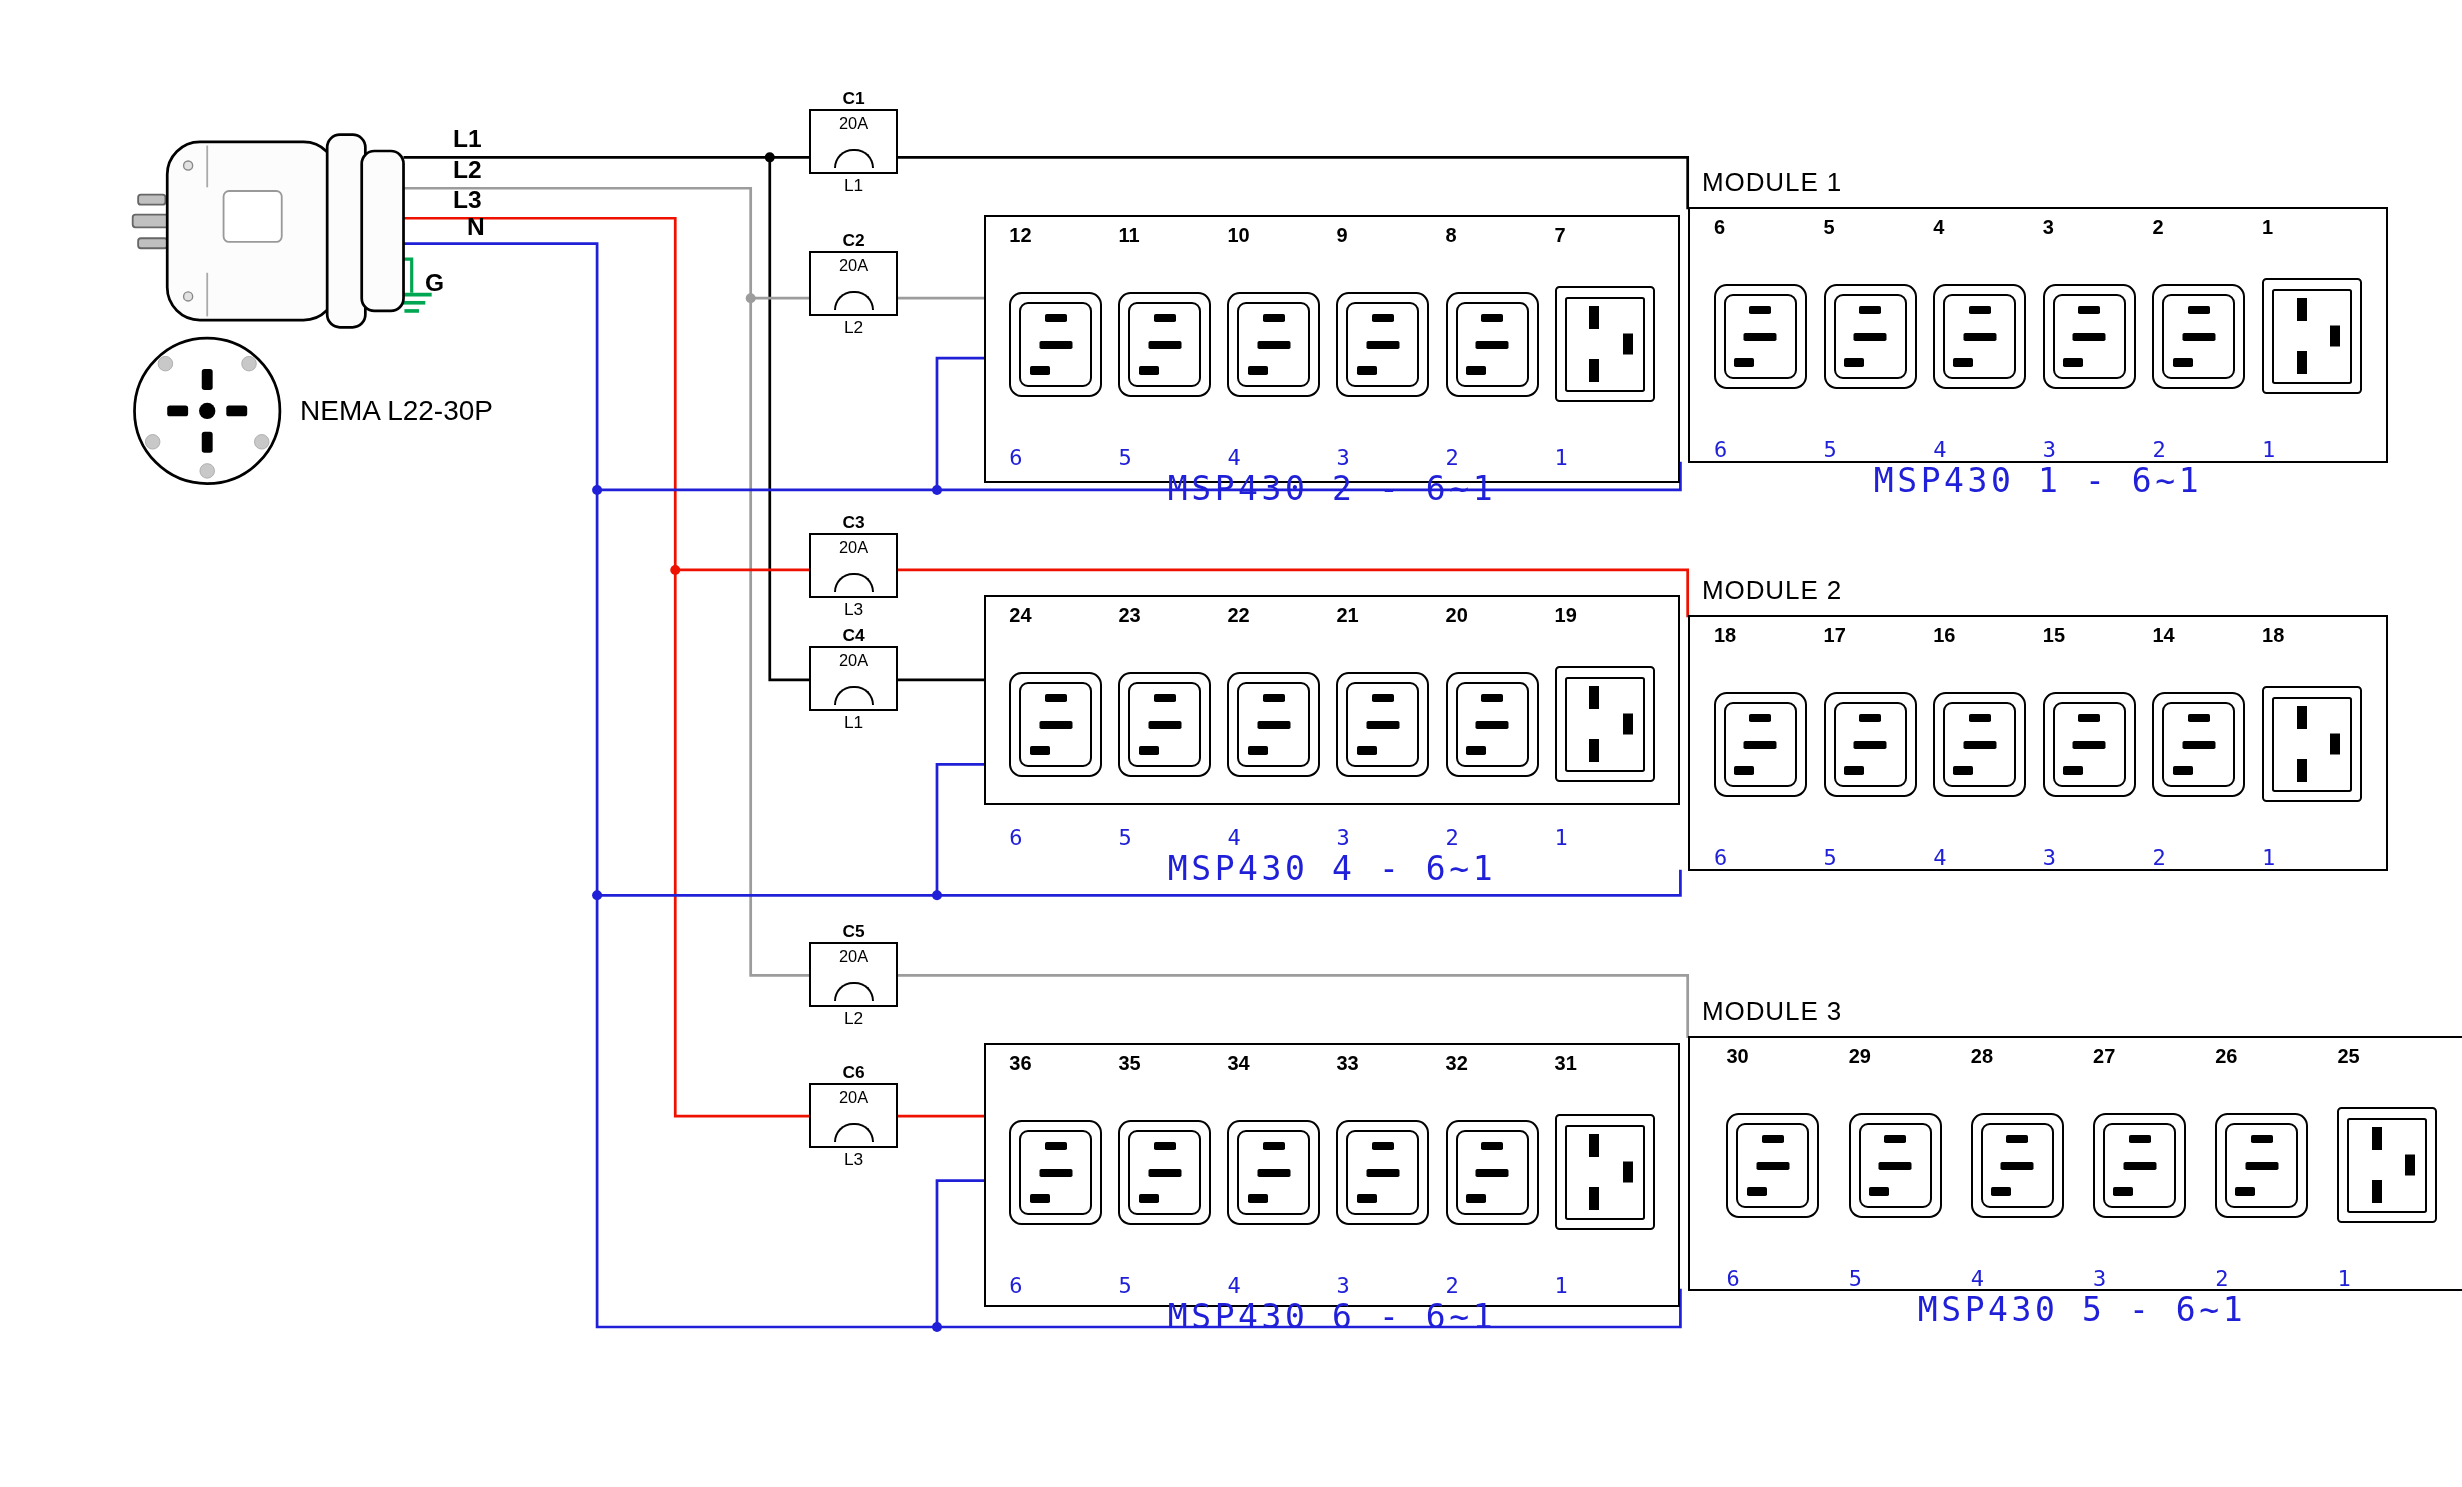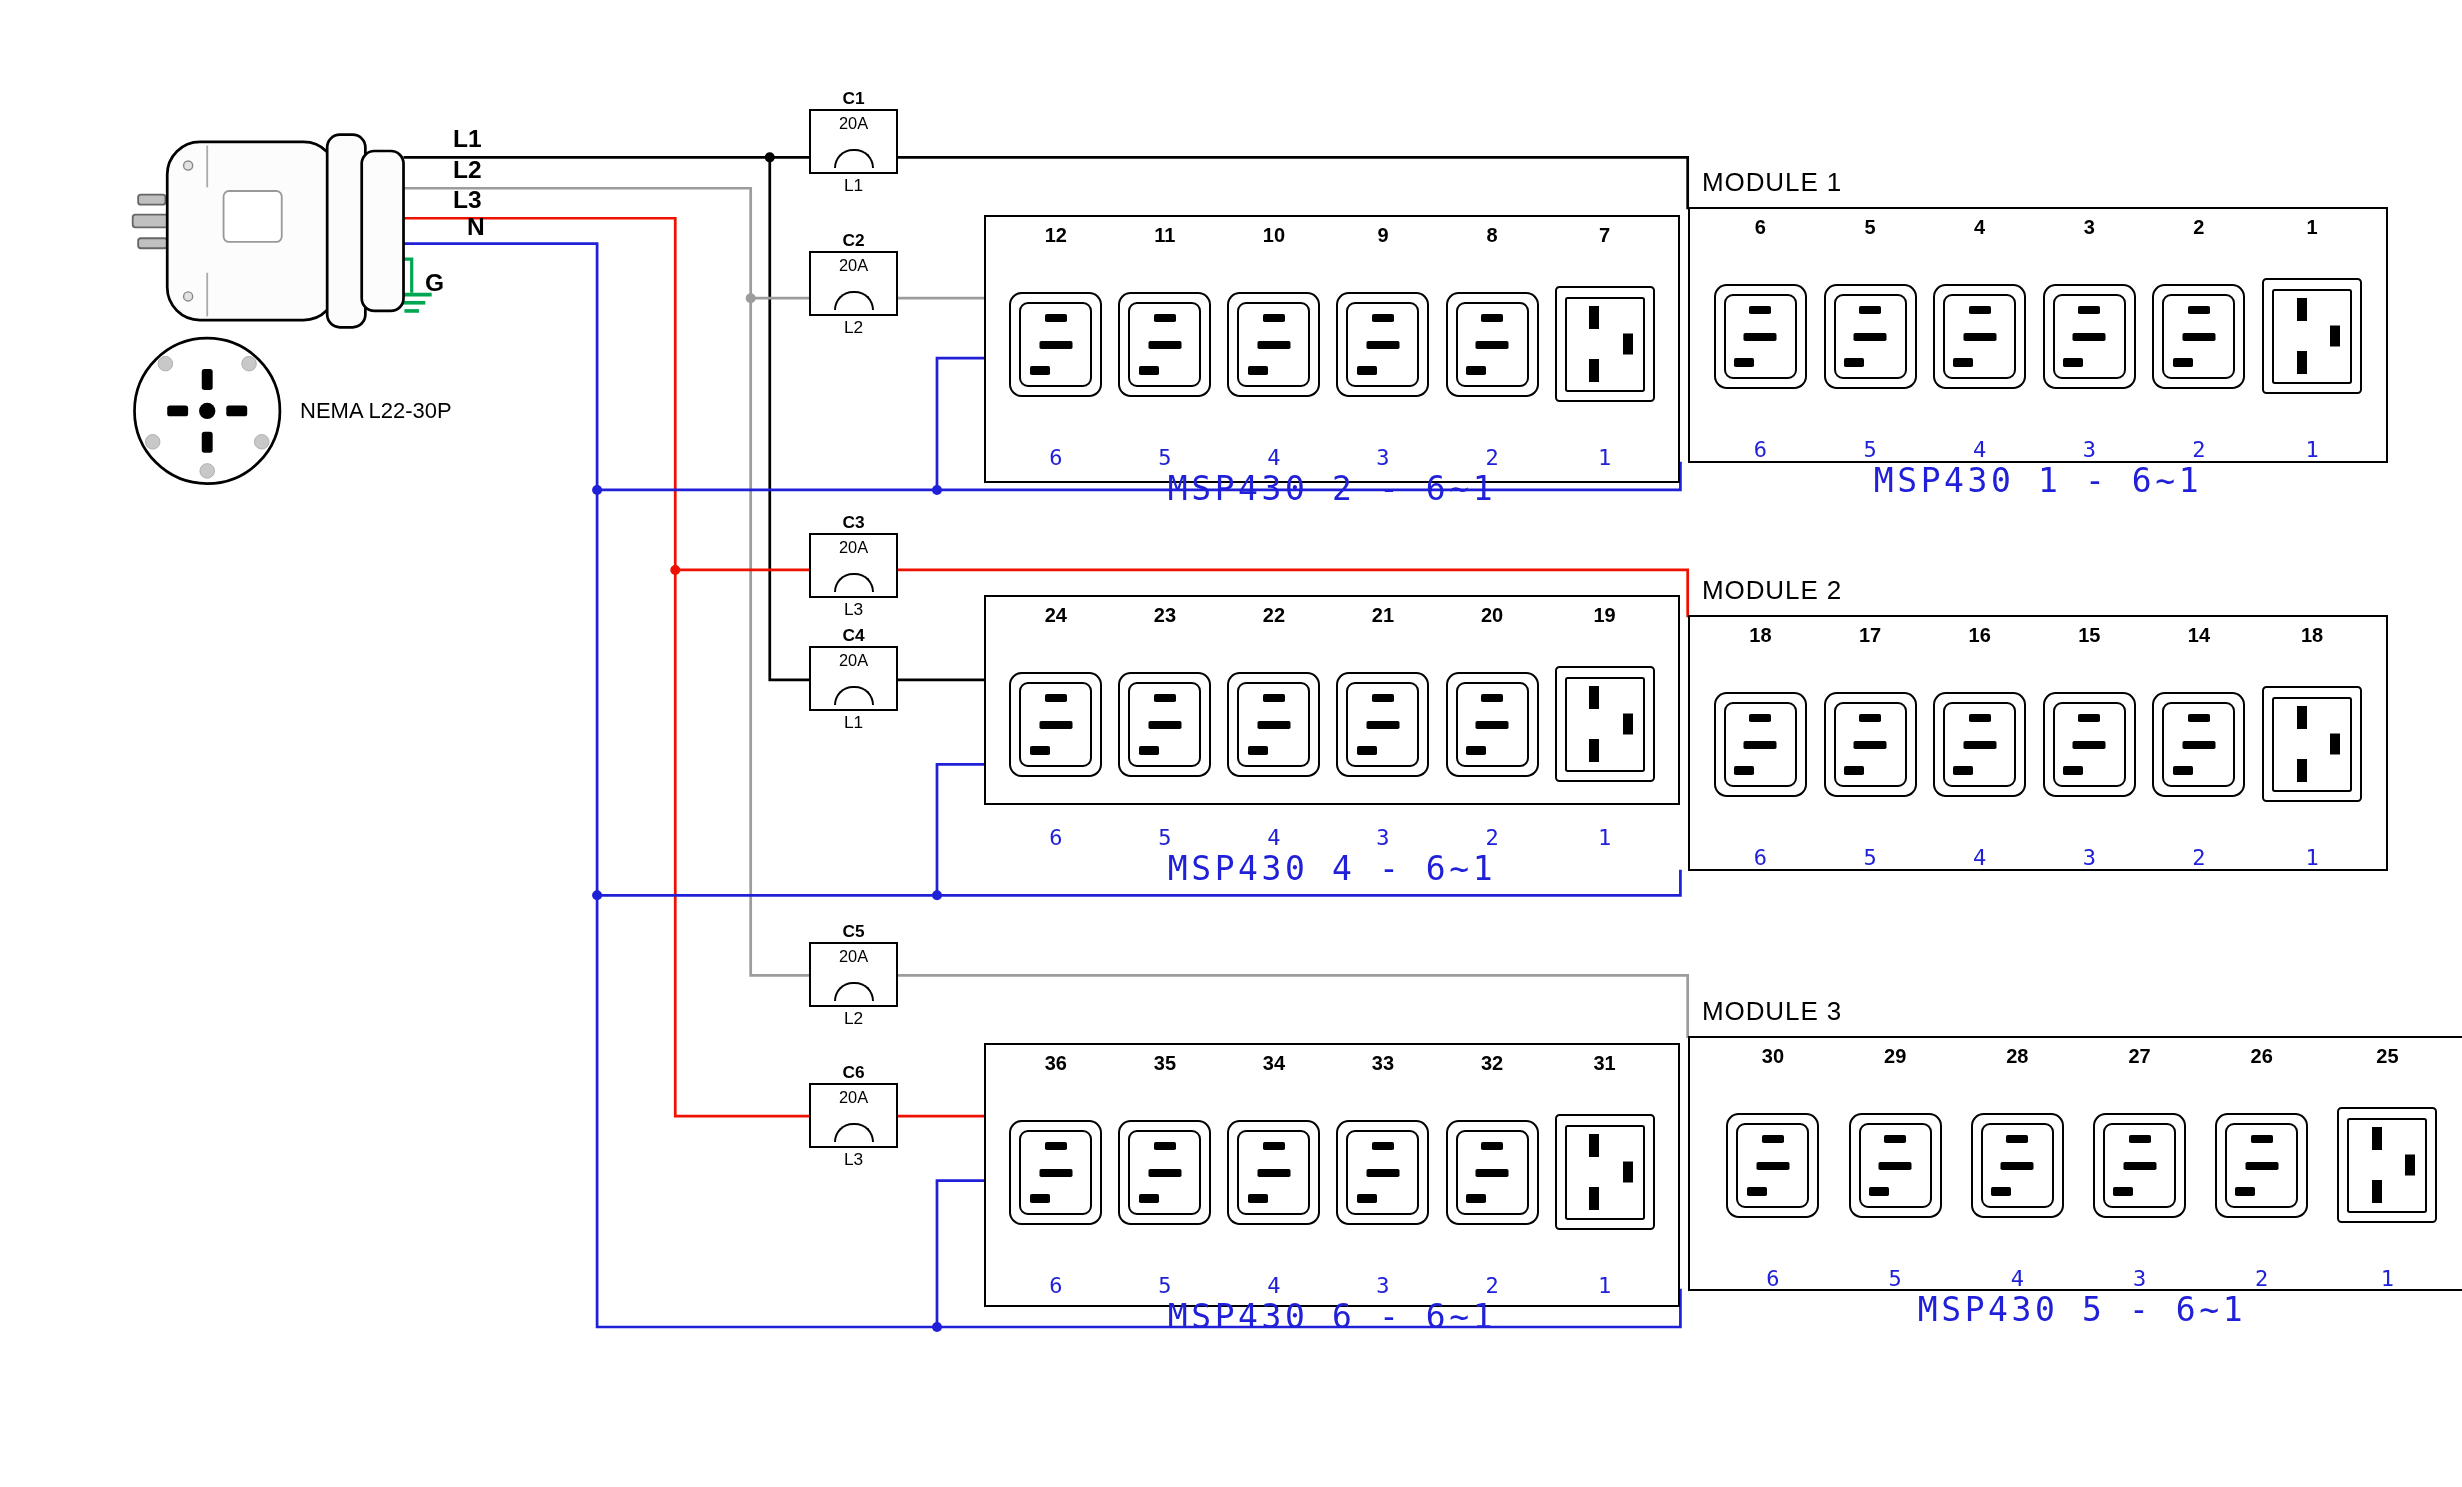--- a/index.html
+++ b/index.html
@@ -14,35 +14,35 @@
     position:relative;width:2462px;height:1488px;background:#fff;overflow:hidden;
     font-family:"Liberation Sans",sans-serif;color:#000;
   }
   svg.wiring{position:absolute;left:0;top:0;width:2462px;height:1488px;}
   .plugbody{fill:#fcfcfc;stroke:#000;stroke-width:3;}
   .prong{fill:#c0c0c0;stroke:#666;stroke-width:2;}
   .screw{fill:#e2e2e2;stroke:#888;stroke-width:1.5;}
   .facedot{fill:#c8c8c8;stroke:#aaa;stroke-width:1;}
 
   .wire-label{position:absolute;font-weight:bold;font-size:24.5px;line-height:27px;}
-  .plug-caption{position:absolute;font-size:22px;line-height:25.5px;}
+  .plug-caption{position:absolute;font-size:28px;line-height:25.5px;}
 
   .breaker{position:absolute;width:89px;text-align:center;}
   .breaker-id{font-weight:bold;font-size:17.3px;line-height:22px;}
   .breaker-box{position:relative;height:65px;border:2.7px solid #000;background:#fff;box-sizing:border-box;}
   .breaker-rating{font-size:16.4px;padding-top:2.7px;}
   .breaker-arc{position:absolute;left:50%;transform:translateX(-50%);bottom:4.5px;width:40px;height:19px;
     border:2.7px solid #000;border-bottom:none;border-radius:40px 40px 0 0;background:#fff;box-sizing:border-box;}
   .breaker-phase{font-size:17.3px;line-height:23.6px;}
 
   .module-title{position:absolute;font-weight:normal;font-size:26px;letter-spacing:0.9px;}
   .bank{position:absolute;border:2.7px solid #000;background:#fff;box-sizing:border-box;
     display:flex;flex-direction:column;padding:5.5px 7.3px 1.8px;}
   .outlet-row{display:flex;justify-content:space-evenly;flex:1;}
-  .cell{display:flex;flex-direction:column;align-items:center;gap:36px;}
+  .cell{display:flex;flex-direction:column;gap:36px;}
   .onum{font-weight:bold;font-size:20px;height:24.5px;line-height:24.5px;}
   .graphic{height:122px;display:flex;align-items:center;}
   .pnum{font-family:"DejaVu Sans Mono",monospace;font-size:22px;color:var(--blue);margin-top:3.6px;height:25.5px;line-height:25.5px;}
   .bank-title{margin-top:auto;font-family:"DejaVu Sans Mono",monospace;font-size:33px;line-height:38px;
     color:var(--blue);text-align:center;letter-spacing:3.6px;}
 
   .c13-outer{width:93px;height:105px;border:2.7px solid #000;border-radius:12.7px;box-sizing:border-box;
     display:flex;align-items:center;justify-content:center;background:#fff;}
   .c13-inner{width:73px;height:85px;border:2.7px solid #000;border-radius:9px;box-sizing:border-box;position:relative;}
   .slot{position:absolute;background:#000;height:8.2px;border-radius:1.8px;}

